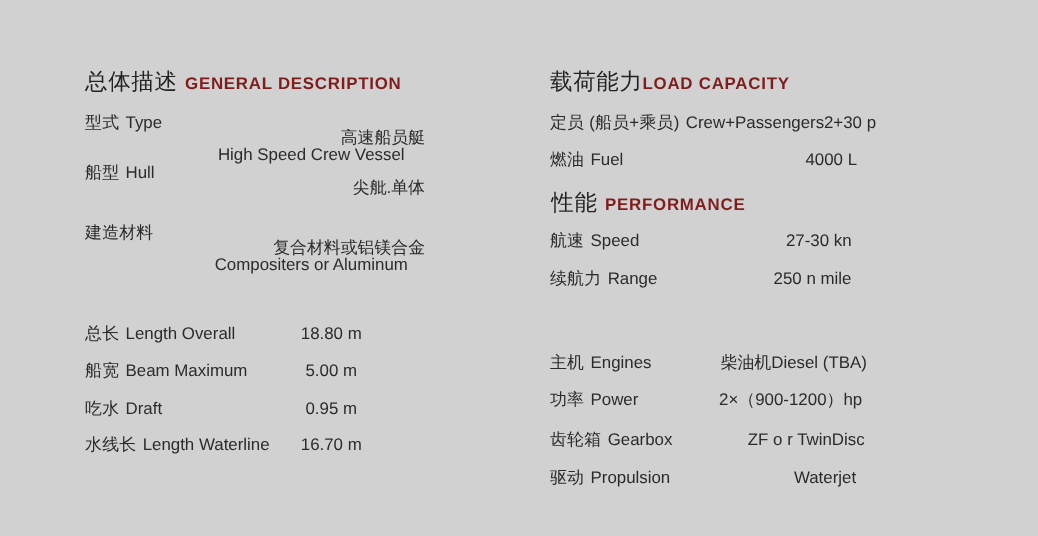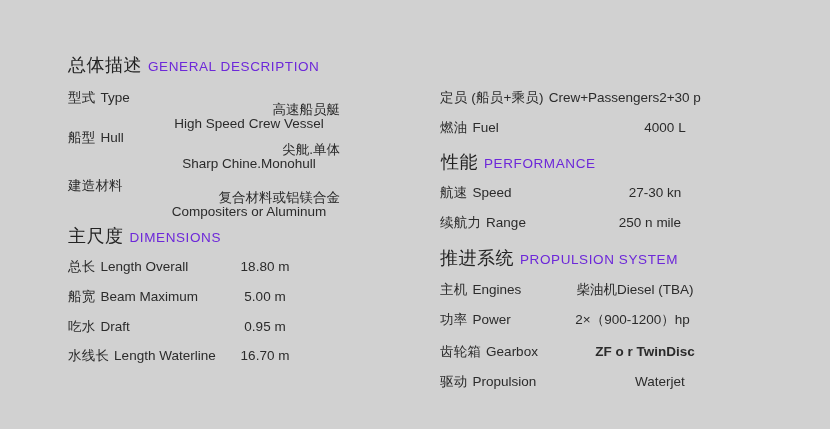--- a/index.html
+++ b/index.html
@@ -30,23 +30,23 @@
     line-height: 1;
   }
   .section-head .cn {
     font-size: 18px;
     font-weight: 400;
     letter-spacing: 0.5px;
     color: #232323;
   }
   .section-head .en {
     font-size: 13.5px;
-    font-weight: 400;
+    font-weight: 700;
     letter-spacing: 0.6px;
-    color: #6d28d9;
+    color: #7f1d1d;
     margin-left: 6px;
   }
   .section-head.tight .en { margin-left: 0px; }
 
   
   .spec-row {
     position: absolute;
     white-space: nowrap;
     line-height: 1;
   }
@@ -106,37 +106,33 @@
       <span class="ven">High Speed Crew Vessel</span>
     </span>
   </div>
 
   <div class="spec-row" style="left:68px; top:131px; width:272px;">
     <span class="spec-label">
       <span class="cn">船型</span><span class="en">Hull</span>
     </span>
     <span class="spec-value-stack" style="left:90px; width:182px;">
       <span class="vcn">尖舭.单体</span>
-      <span class="ven">Sharp Chine.Monohull</span>
     </span>
   </div>
 
   <div class="spec-row" style="left:68px; top:179px; width:272px;">
     <span class="spec-label">
       <span class="cn">建造材料</span><span class="en"></span>
     </span>
     <span class="spec-value-stack" style="left:90px; width:182px;">
       <span class="vcn">复合材料或铝镁合金</span>
       <span class="ven">Compositers or Aluminum</span>
     </span>
   </div>
 
-  <div class="section-head" style="left:68px; top:227px;">
-    <span class="cn">主尺度</span><span class="en">DIMENSIONS</span>
-  </div>
 
   <div class="spec-row" style="left:68px; top:260px; width:272px;">
     <span class="spec-label">
       <span class="cn">总长</span><span class="en">Length Overall</span>
     </span>
     <span class="spec-value" style="right:0; width:150px;">18.80 m</span>
   </div>
 
   <div class="spec-row" style="left:68px; top:290px; width:272px;">
     <span class="spec-label">
@@ -152,20 +148,23 @@
     <span class="spec-value" style="right:0; width:150px;">0.95 m</span>
   </div>
 
   <div class="spec-row" style="left:68px; top:349px; width:272px;">
     <span class="spec-label">
       <span class="cn">水线长</span><span class="en">Length Waterline</span>
     </span>
     <span class="spec-value" style="right:0; width:150px;">16.70 m</span>
   </div>
 
+  <div class="section-head tight" style="left:440px; top:56px;">
+    <span class="cn">载荷能力</span><span class="en">LOAD CAPACITY</span>
+  </div>
 
   <div class="spec-row" style="left:440px; top:91px; width:285px;">
     <span class="spec-label">
       <span class="cn">定员 (船员+乘员)</span><span class="en">Crew+Passengers</span>
     </span>
     <span class="spec-value" style="right:0; width:90px;">2+30 p</span>
   </div>
 
   <div class="spec-row" style="left:440px; top:121px; width:285px;">
     <span class="spec-label">
@@ -185,43 +184,40 @@
     <span class="spec-value" style="right:0; width:140px;">27-30 kn</span>
   </div>
 
   <div class="spec-row" style="left:440px; top:216px; width:285px;">
     <span class="spec-label">
       <span class="cn">续航力</span><span class="en">Range</span>
     </span>
     <span class="spec-value" style="right:0; width:150px;">250 n mile</span>
   </div>
 
-  <div class="section-head" style="left:440px; top:249px;">
-    <span class="cn">推进系统</span><span class="en">PROPULSION SYSTEM</span>
-  </div>
 
   <div class="spec-row" style="left:440px; top:283px; width:285px;">
     <span class="spec-label">
       <span class="cn">主机</span><span class="en">Engines</span>
     </span>
     <span class="spec-value" style="right:0; width:180px;">柴油机Diesel (TBA)</span>
   </div>
 
   <div class="spec-row" style="left:440px; top:313px; width:285px;">
     <span class="spec-label">
       <span class="cn">功率</span><span class="en">Power</span>
     </span>
     <span class="spec-value" style="right:0; width:185px;">2×（900-1200）hp</span>
   </div>
 
   <div class="spec-row" style="left:440px; top:345px; width:285px;">
     <span class="spec-label">
       <span class="cn">齿轮箱</span><span class="en">Gearbox</span>
     </span>
-    <span class="spec-value" style="right:0; width:160px;font-weight:bold;">ZF o r TwinDisc</span>
+    <span class="spec-value" style="right:0; width:160px;">ZF o r TwinDisc</span>
   </div>
 
   <div class="spec-row" style="left:440px; top:375px; width:285px;">
     <span class="spec-label">
       <span class="cn">驱动</span><span class="en">Propulsion</span>
     </span>
     <span class="spec-value" style="right:0; width:130px;">Waterjet</span>
   </div>
 
 </div>

